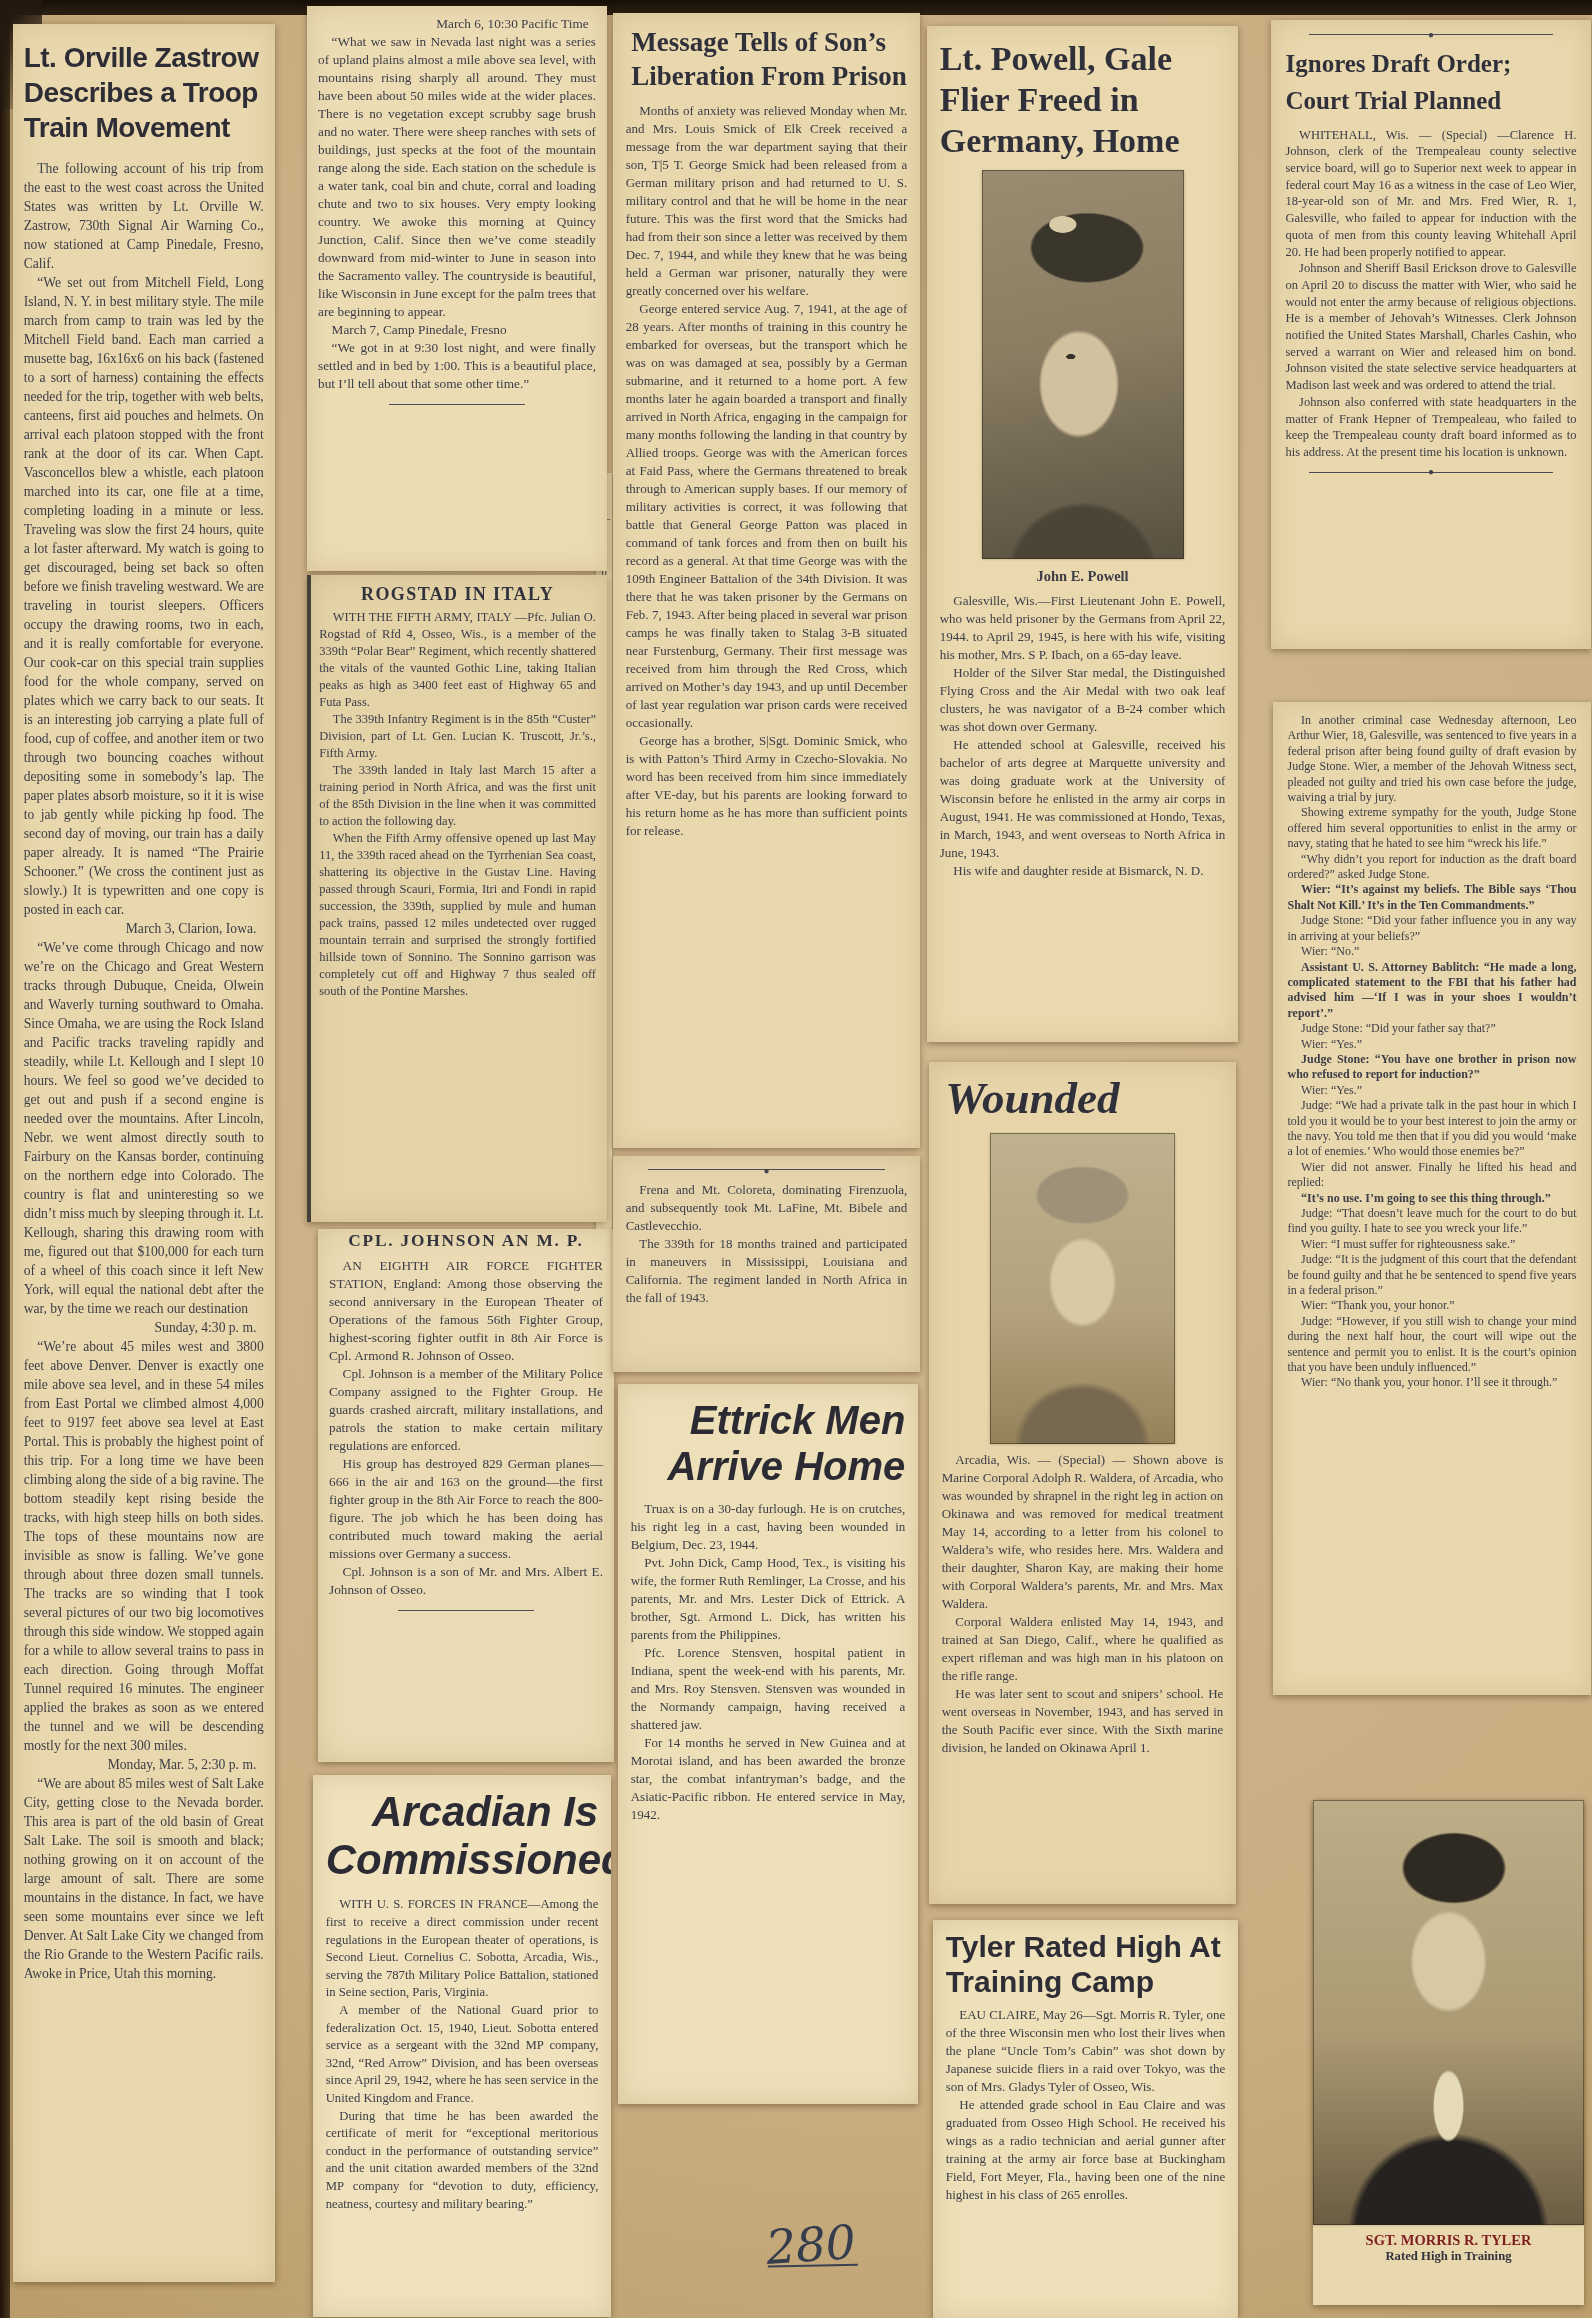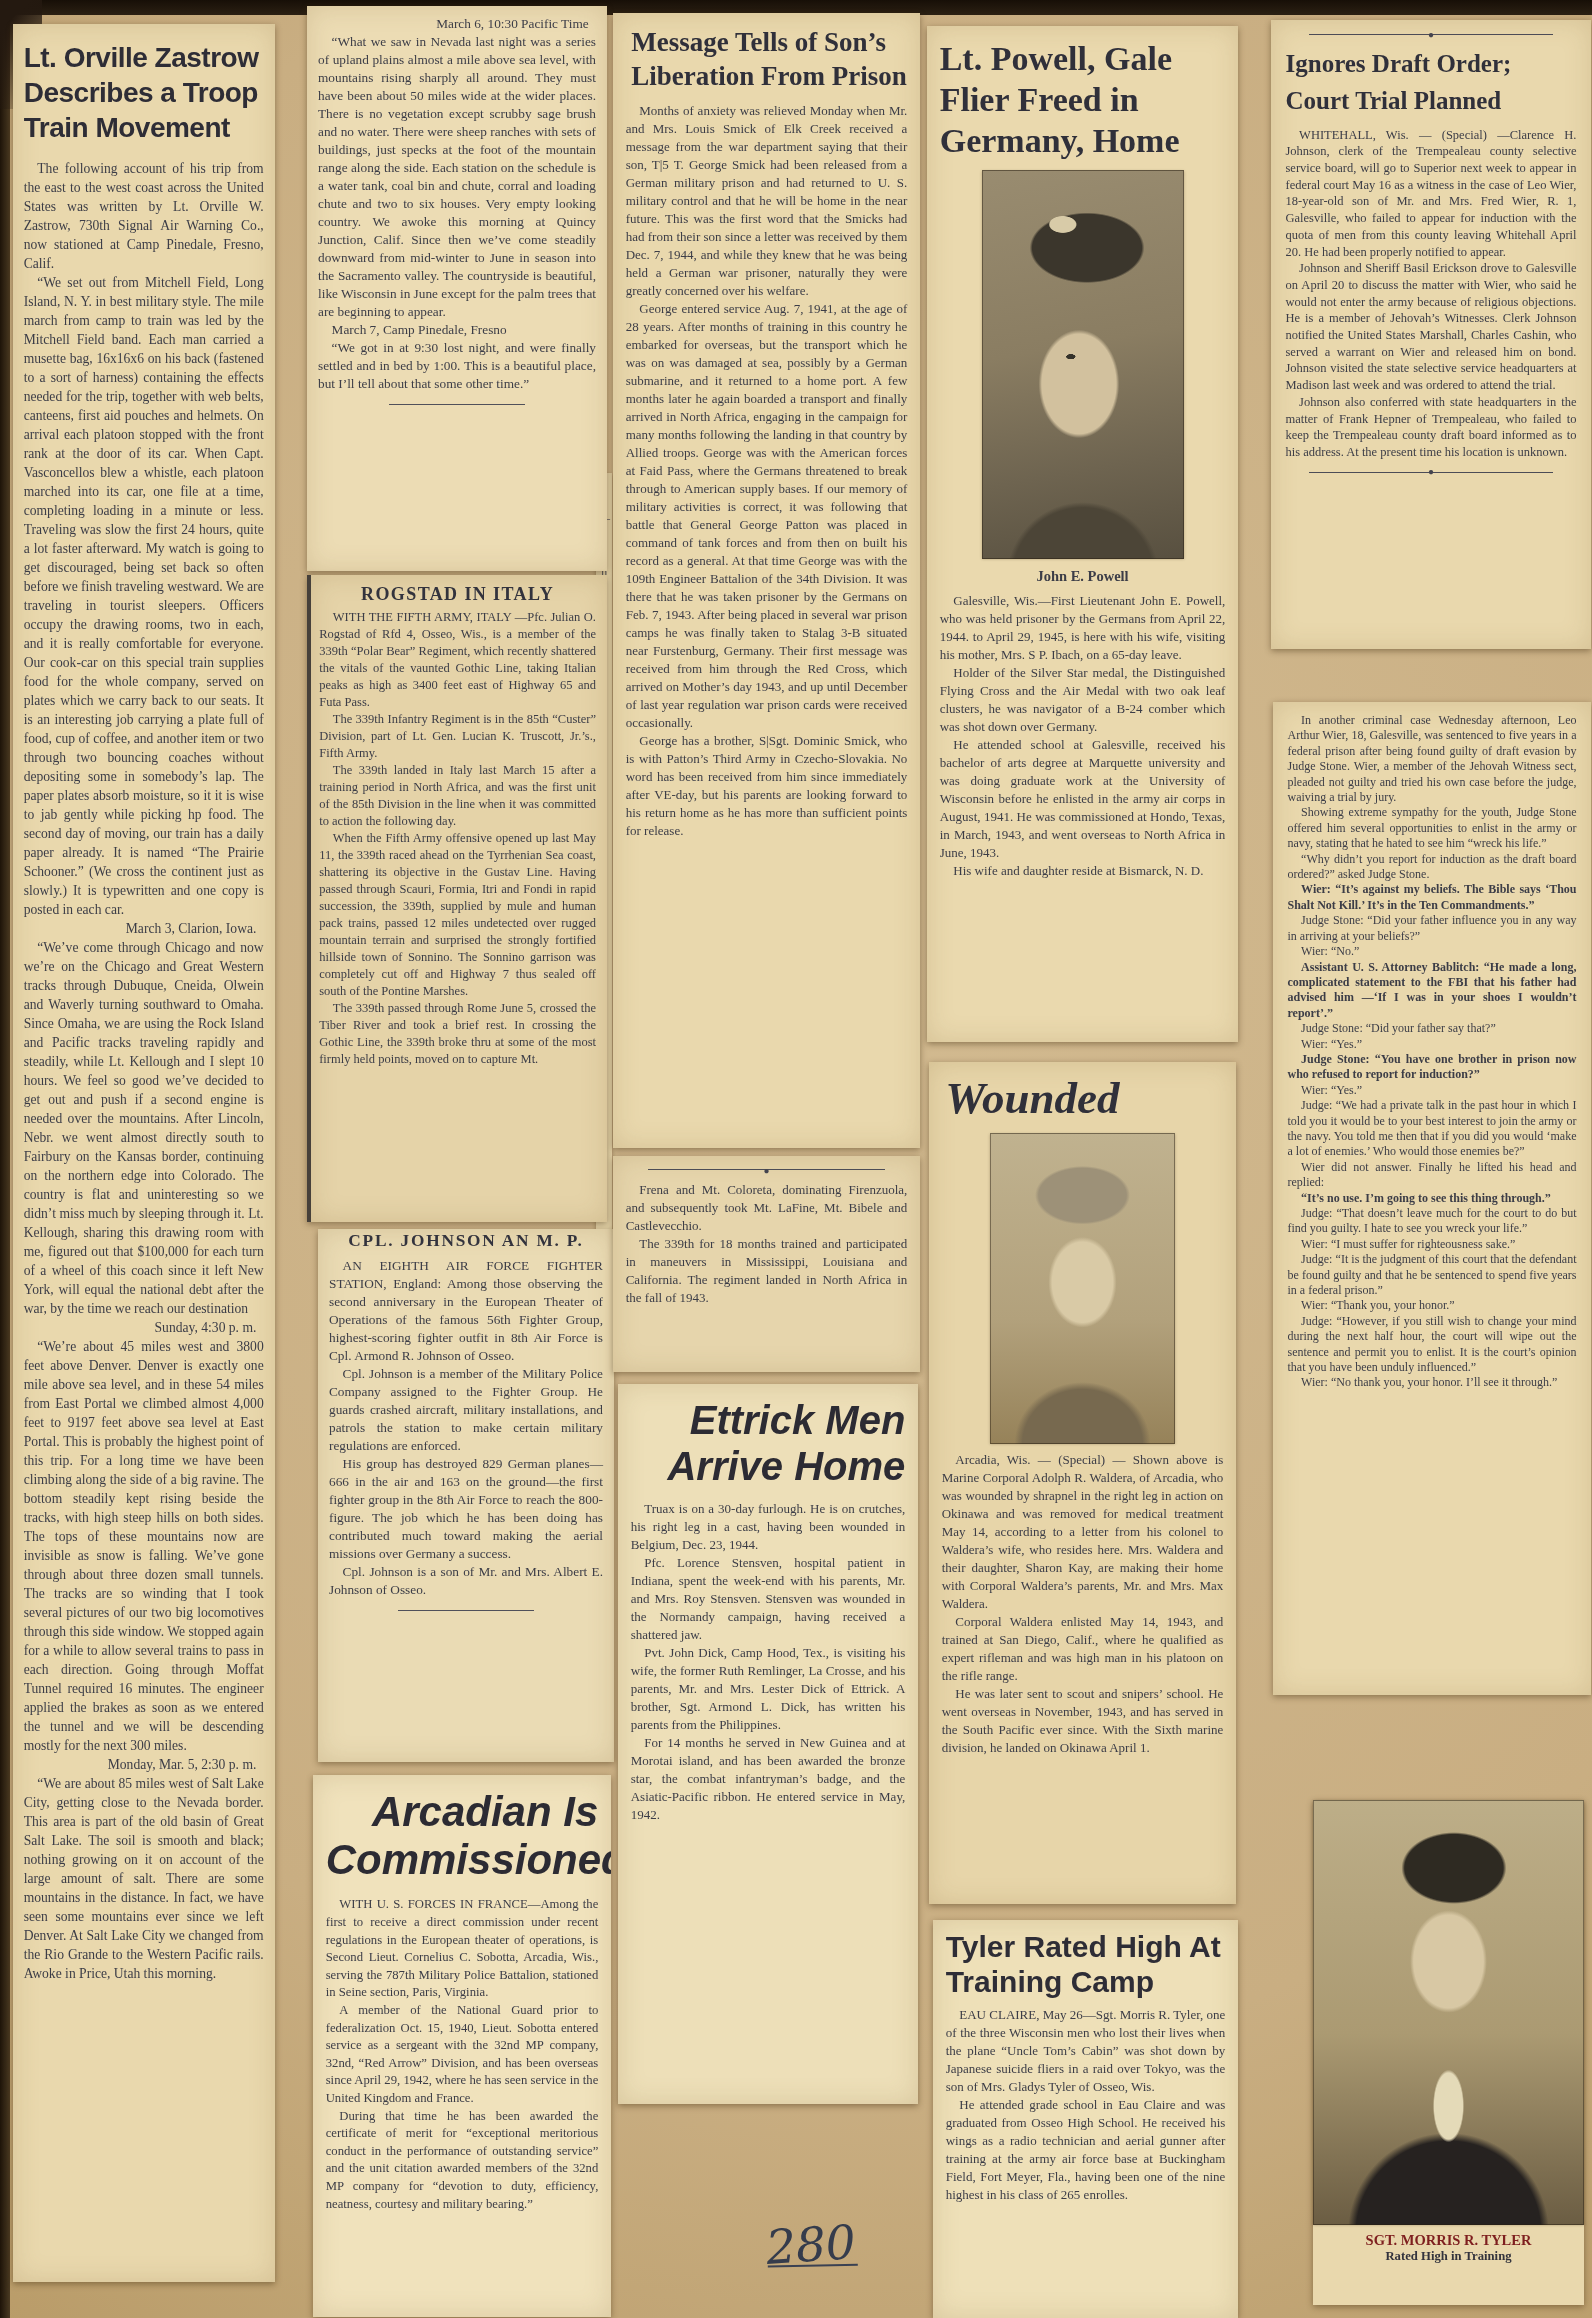--- a/index.html
+++ b/index.html
@@ -132,21 +132,20 @@
     <hr class="rule">
   </div>
 
   <div class="clip c2b">
     <div class="hl hl-small">ROGSTAD IN ITALY</div>
     <div>
         <p>WITH THE FIFTH ARMY, ITALY —Pfc. Julian O. Rogstad of Rfd 4, Osseo, Wis., is a member of the 339th “Polar Bear” Regiment, which recently shattered the vitals of the vaunted Gothic Line, taking Italian peaks as high as 3400 feet east of Highway 65 and Futa Pass.</p>
         <p>The 339th Infantry Regiment is in the 85th “Custer” Division, part of Lt. Gen. Lucian K. Truscott, Jr.’s., Fifth Army.</p>
         <p>The 339th landed in Italy last March 15 after a training period in North Africa, and was the first unit of the 85th Division in the line when it was committed to action the following day.</p>
         <p>When the Fifth Army offensive opened up last May 11, the 339th raced ahead on the Tyrrhenian Sea coast, shattering its objective in the Gustav Line. Having passed through Scauri, Formia, Itri and Fondi in rapid succession, the 339th, supplied by mule and human pack trains, passed 12 miles undetected over rugged mountain terrain and surprised the strongly fortified hillside town of Sonnino. The Sonnino garrison was completely cut off and Highway 7 thus sealed off south of the Pontine Marshes.</p>
-        <p>The 339th passed through Rome June 5, crossed the Tiber River and took a brief rest. In crossing the Gothic Line, the 339th broke thru at some of the most firmly held points, moved on to capture Mt.</p>
       </div>
   </div>
 
   <div class="clip c2c">
     <div class="hl hl-small">CPL. JOHNSON AN M. P.</div>
     <div>
         <p>AN EIGHTH AIR FORCE FIGHTER STATION, England: Among those observing the second anniversary in the European Theater of Operations of the famous 56th Fighter Group, highest-scoring fighter outfit in 8th Air Force is Cpl. Armond R. Johnson of Osseo.</p>
         <p>Cpl. Johnson is a member of the Military Police Company assigned to the Fighter Group. He guards crashed aircraft, military installations, and patrols the station to make certain military regulations are enforced.</p>
         <p>His group has destroyed 829 German planes—666 in the air and 163 on the ground—the first fighter group in the 8th Air Force to reach the 800-figure. The job which he has been doing has contributed much toward making the aerial missions over Germany a success.</p>
         <p>Cpl. Johnson is a son of Mr. and Mrs. Albert E. Johnson of Osseo.</p>
@@ -177,22 +176,22 @@
     <div>
         <p>Frena and Mt. Coloreta, dominating Firenzuola, and subsequently took Mt. LaFine, Mt. Bibele and Castlevecchio.</p>
         <p>The 339th for 18 months trained and participated in maneuvers in Mississippi, Louisiana and California. The regiment landed in North Africa in the fall of 1943.</p>
       </div>
   </div>
 
   <div class="clip c3c">
     <div class="hl hl-italic">Ettrick Men Arrive Home</div>
     <div>
         <p>Truax is on a 30-day furlough. He is on crutches, his right leg in a cast, having been wounded in Belgium, Dec. 23, 1944.</p>
+        <p>Pvt. John Dick, Camp Hood, Tex., is visiting his wife, the former Ruth Remlinger, La Crosse, and his parents, Mr. and Mrs. Lester Dick of Ettrick. A brother, Sgt. Armond L. Dick, has written his parents from the Philippines.</p>
         <p>Pfc. Lorence Stensven, hospital patient in Indiana, spent the week-end with his parents, Mr. and Mrs. Roy Stensven. Stensven was wounded in the Normandy campaign, having received a shattered jaw.</p>
-        <p>Pvt. John Dick, Camp Hood, Tex., is visiting his wife, the former Ruth Remlinger, La Crosse, and his parents, Mr. and Mrs. Lester Dick of Ettrick. A brother, Sgt. Armond L. Dick, has written his parents from the Philippines.</p>
         <p>For 14 months he served in New Guinea and at Morotai island, and has been awarded the bronze star, the combat infantryman’s badge, and the Asiatic-Pacific ribbon. He entered service in May, 1942.</p>
       </div>
   </div>
 
   <div class="clip c4a">
     <div class="hl hl-serif">Lt. Powell, Gale Flier Freed in Germany, Home</div>
     <div class="photo photo-powell"></div>
     <div class="caption">John E. Powell</div>
     <div>
         <p>Galesville, Wis.—First Lieutenant John E. Powell, who was held prisoner by the Germans from April 22, 1944. to April 29, 1945, is here with his wife, visiting his mother, Mrs. S P. Ibach, on a 65-day leave.</p>

